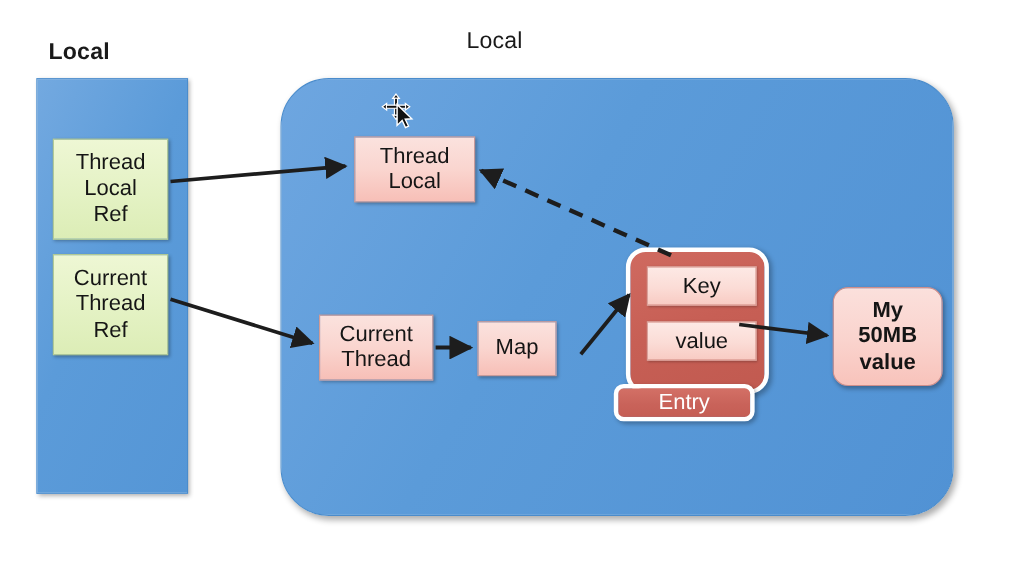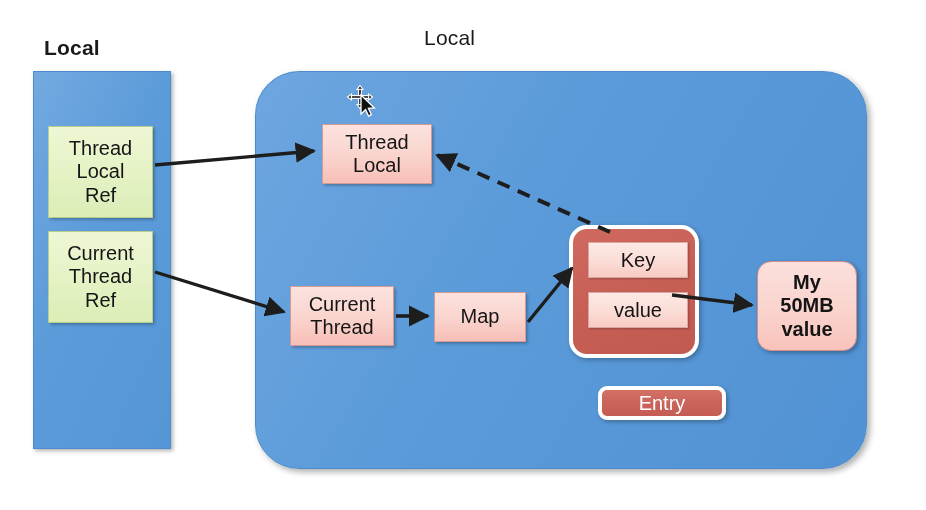--- a/index.html
+++ b/index.html
@@ -114,37 +114,36 @@
     border: 1px solid #dba7a0;
     box-shadow: 1px 1px 2px rgba(0,0,0,.25);
     box-sizing: border-box;
     z-index: 6;
   }
   .entry-slot.key   { top: 13px; }
   .entry-slot.value { top: 63px; }
 
   .entry-tag {
     position: absolute;
-    left: 598px;
+    left: 558px;
     top: 349px;
     width: 128px;
     height: 34px;
     border-radius: 9px;
     background: linear-gradient(180deg, #d37066 0%, #c9635a 55%, #c55d54 100%);
     border: 4px solid #ffffff;
     box-sizing: border-box;
     display: flex;
     align-items: center;
     justify-content: center;
     font-size: 20px;
     font-weight: 400;
     color: #ffffff;
     box-shadow: 2px 2px 4px rgba(0,0,0,.28);
     z-index: 6;
-    margin-top: 37px;
   }
 
   
   #arrows {
     position: absolute;
     left: 0; top: 0;
     width: 926px;
     height: 510px;
     z-index: 7;
     pointer-events: none;
@@ -186,21 +185,21 @@
   <div class="node node-pink" style="left:322px; top:124px; width:110px; height:60px;">
     <span class="ln">Thread</span>
     <span class="ln">Local</span>
   </div>
 
   <div class="node node-pink" style="left:290px; top:286px; width:104px; height:60px;">
     <span class="ln">Current</span>
     <span class="ln">Thread</span>
   </div>
 
-  <div class="node node-pink" style="left:434px; top:292px; width:92px; height:50px;">
+  <div class="node node-pink" style="left:434px; top:292px; width:72px; height:50px;">
     <span class="ln">Map</span>
   </div>
 
   <div class="node node-pink-round" style="left:757px; top:261px; width:100px; height:90px;font-weight:bold;">
     <span class="ln">My</span>
     <span class="ln">50MB</span>
     <span class="ln">value</span>
   </div>
 
   <div class="entry-group">

